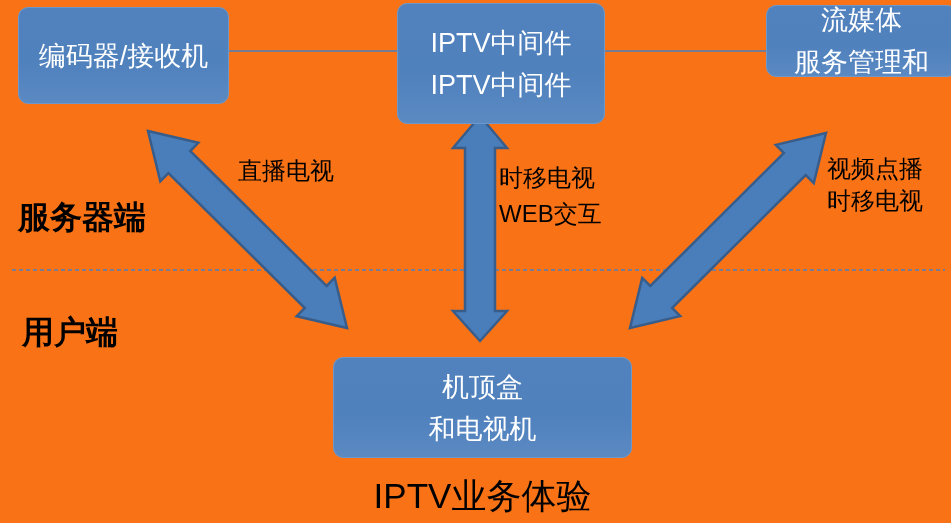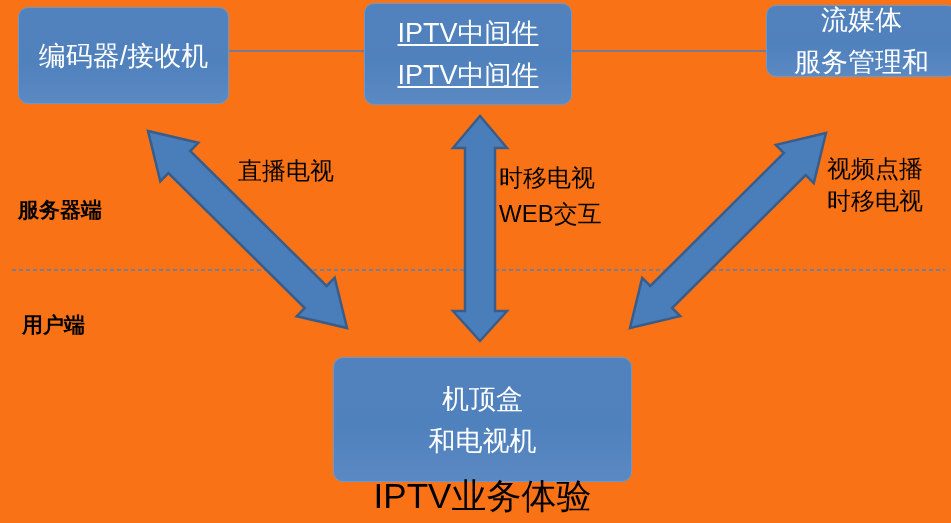--- a/index.html
+++ b/index.html
@@ -29,39 +29,39 @@
     flex-direction: column;
     align-items: center;
     justify-content: center;
     text-align: center;
     font-size: 27px;
     line-height: 42px;
     z-index: 2;
   }
   .box span { display: block; }
   #box-encoder    { left: 18px;  top: 7px;   width: 211px; height: 97px;  }
-  #box-middleware { left: 364px; top: 3px;   width: 208px; height: 102px; text-decoration: underline; }
+  #box-middleware { left: 397px; top: 3px;   width: 208px; height: 121px; }
   #box-streaming  { left: 766px; top: 5px;   width: 191px; height: 72px;  }
-  #box-stb        { left: 333px; top: 357px; width: 299px; height: 125px; align-items: center; }
+  #box-stb        { left: 333px; top: 357px; width: 299px; height: 101px; align-items: center; }
   .arrow-label {
     position: absolute;
     color: #000000;
     font-size: 24px;
     line-height: 34px;
     white-space: nowrap;
     z-index: 3;
   }
   .arrow-label span { display: block; }
   #label-live-tv      { left: 238px; top: 156px; font-family: Liberation Mono, monospace; }
   #label-service-web  { left: 499px; top: 160px; line-height: 36px; }
   #label-vod          { left: 827px; top: 153px; line-height: 32px; }
   .zone-label {
     position: absolute;
     color: #000000;
-    font-size: 21px;
+    font-size: 32px;
     font-weight: bold;
     white-space: nowrap;
     z-index: 3;
   }
   #label-server-side { left: 18px; top: 196px; }
   #label-client-side { left: 22px; top: 311px; }
   .caption {
     position: absolute;
     left: 333px;
     top: 473px;

